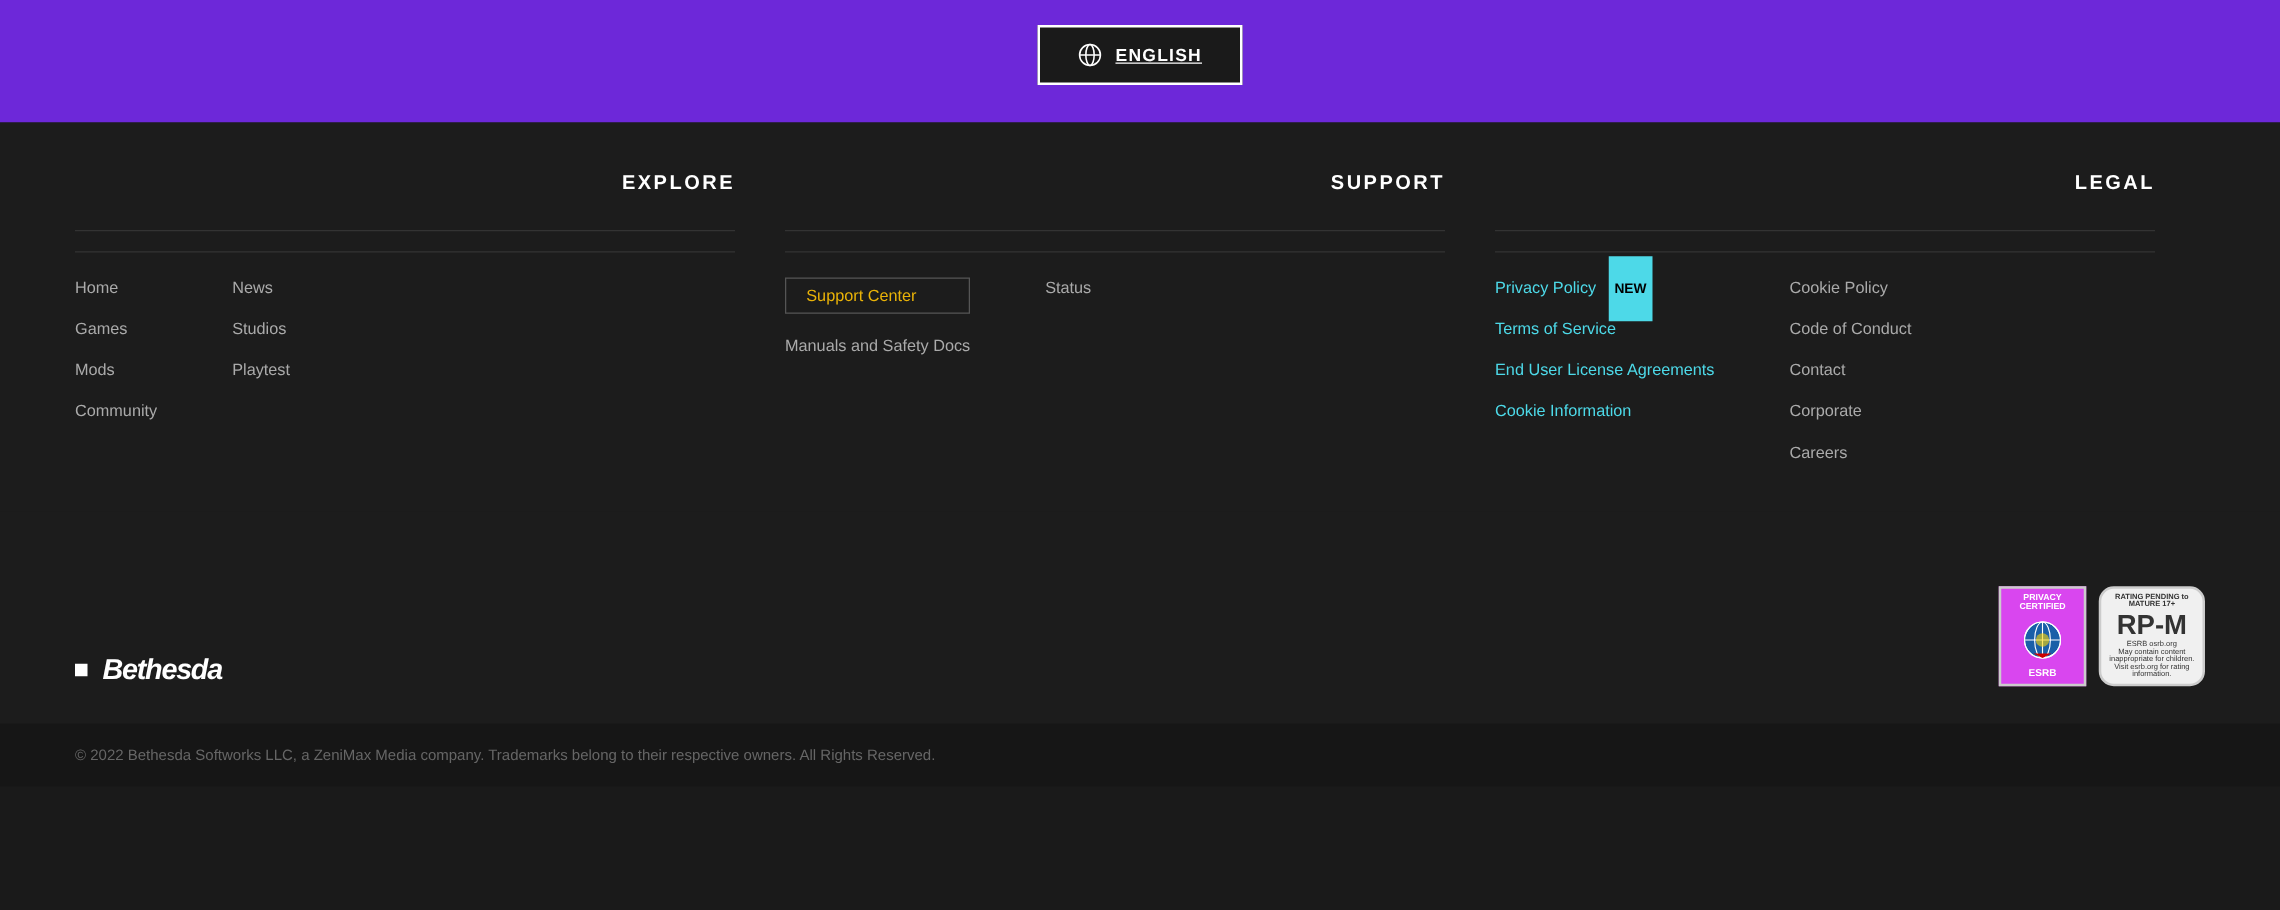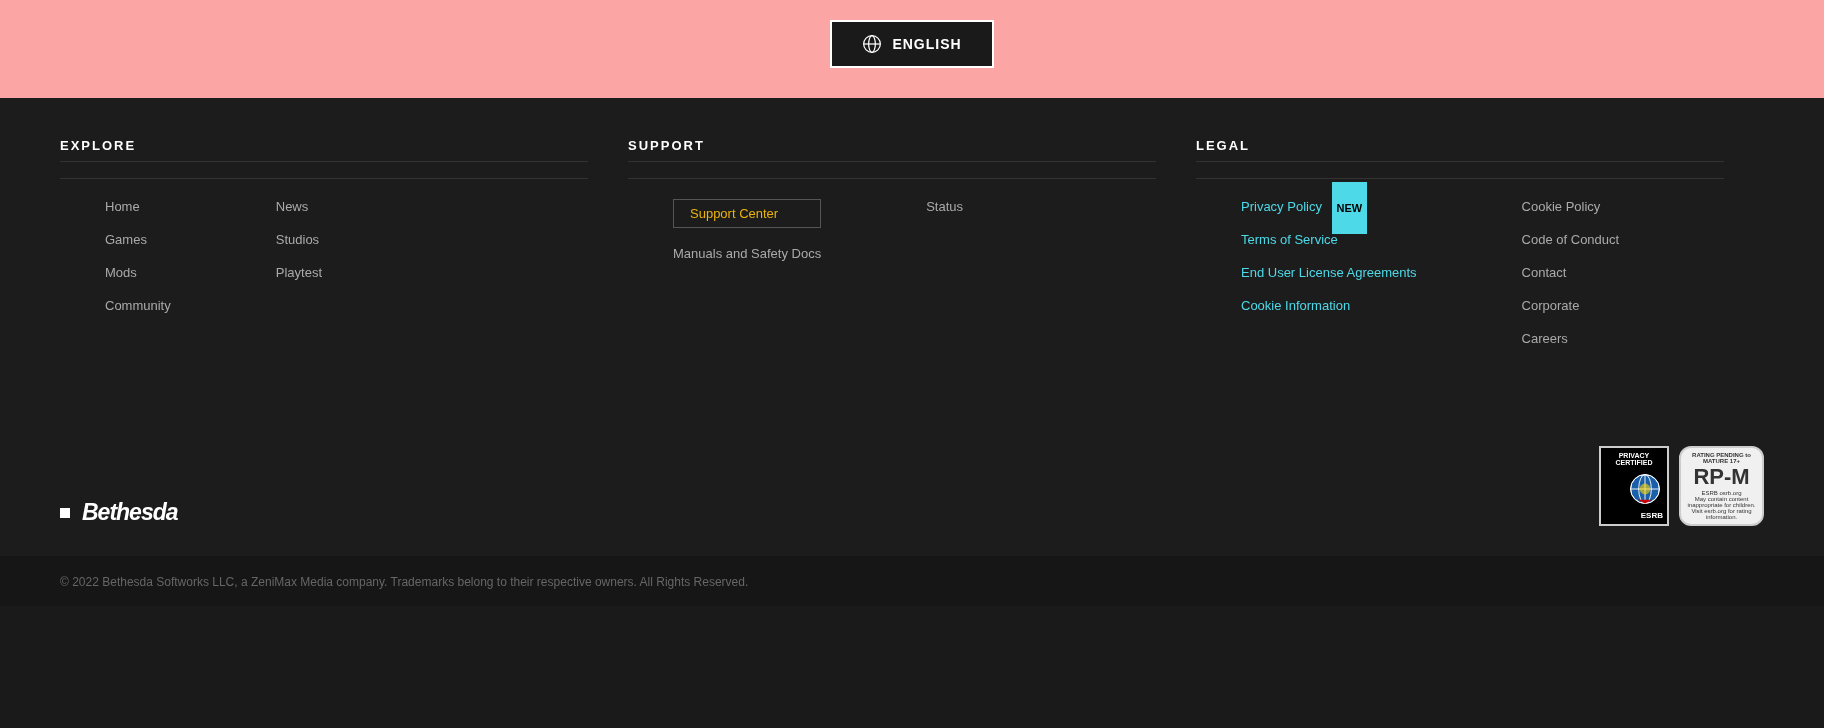--- a/index.html
+++ b/index.html
@@ -10,21 +10,22 @@
       font-family: 'Arial', sans-serif;
       min-height: 728px;
       width: 1824px;
     }
 
     .top-bar {
       display: flex;
       justify-content: center;
       align-items: center;
       padding: 20px 0 30px 0;
-      background-color: #fca5a5;
+      background-color: #6d28d9;
+      text-decoration: underline;
     }
 
     .language-btn {
       display: flex;
       align-items: center;
       gap: 10px;
       border: 2px solid #ffffff;
       background: #1a1a1a;
       color: #ffffff;
       padding: 12px 30px;
@@ -49,39 +50,39 @@
       gap: 0;
       width: 100%;
     }
 
     .footer-section {
       flex: 1;
       padding-right: 40px;
     }
 
     .footer-section-title {
-      font-size: 13px;
+      font-size: 16px;
       font-weight: bold;
       letter-spacing: 2px;
       color: #ffffff;
       margin-bottom: 16px;
-      padding-bottom: 8px;
+      padding-bottom: 28px;
       border-bottom: 1px solid #333;
+      text-align: right;
     }
 
     .footer-links-grid {
       display: flex;
       gap: 60px;
     }
 
     .footer-links-col {
       display: flex;
       flex-direction: column;
       gap: 18px;
-      margin-left: 45px;
     }
 
     .footer-link {
       color: #aaaaaa;
       text-decoration: none;
       font-size: 13px;
       cursor: pointer;
     }
 
     .footer-link.cyan {
@@ -158,23 +159,22 @@
       display: flex;
       flex-direction: column;
       align-items: center;
       justify-content: space-between;
       padding: 4px;
       font-size: 8px;
       color: #333;
     }
 
     .esrb-privacy {
-      background: #000000;
+      background: #d946ef;
       color: #fff;
-      align-items: flex-end;
     }
 
     .esrb-rating {
       background: #f0f0f0;
       color: #333;
     }
 
     .esrb-top-text {
       font-size: 7px;
       font-weight: bold;

